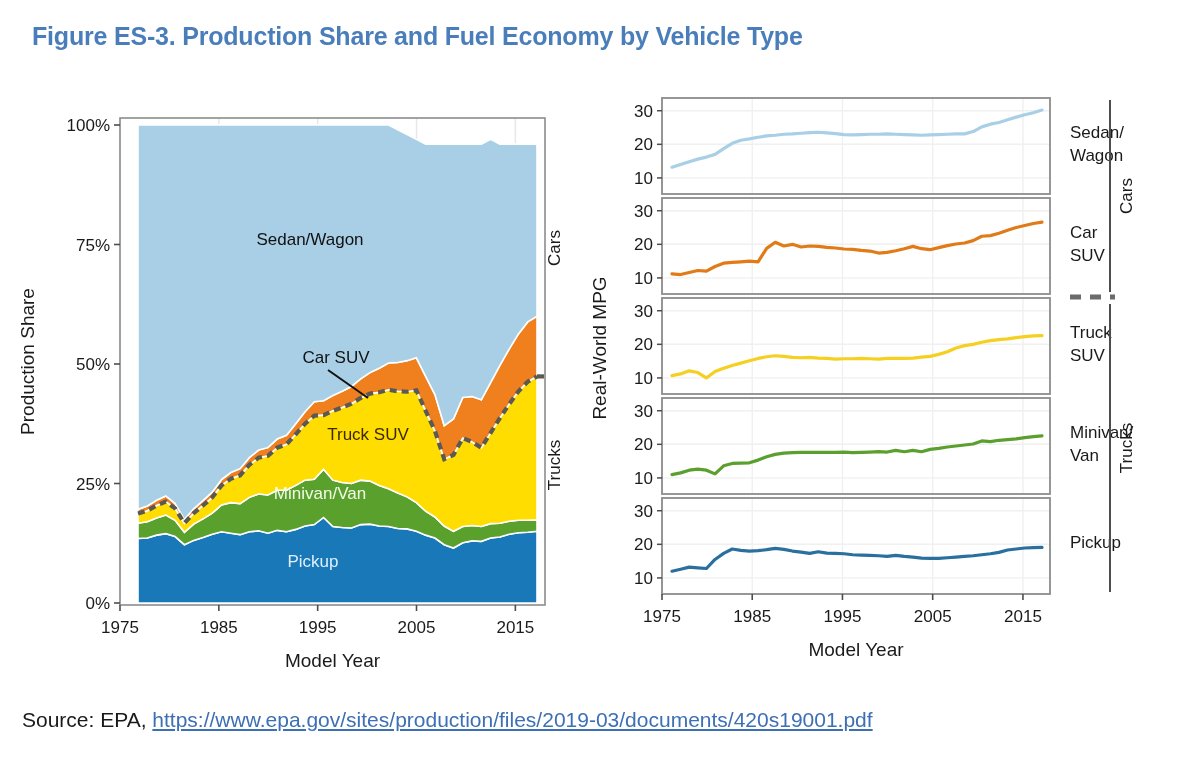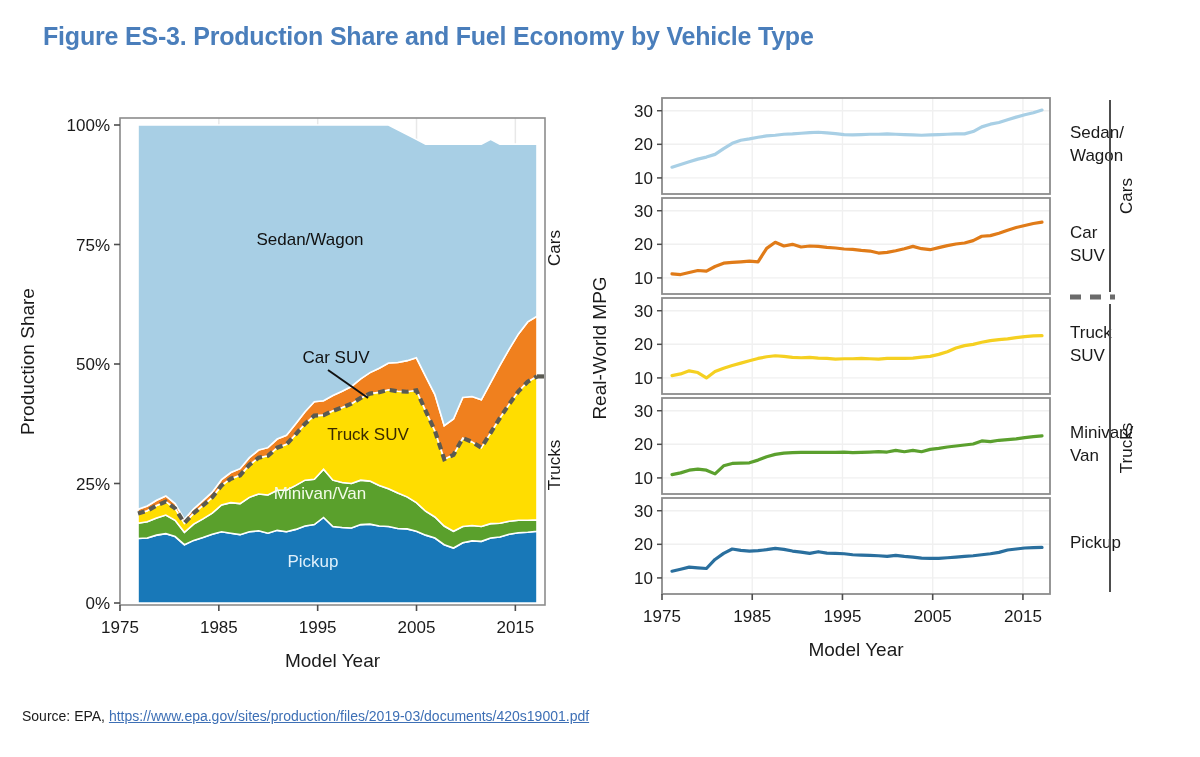--- a/index.html
+++ b/index.html
@@ -2,27 +2,27 @@
 <html><head>
 <meta charset="utf-8">
 <style>
   html,body{margin:0;padding:0;}
   body{
     width:1200px;height:757px;background:#ffffff;
     font-family:"Liberation Sans", sans-serif;
     overflow:hidden;position:relative;
   }
   #title{
-    position:absolute;left:43px;top:22px;
+    position:absolute;left:32px;top:22px;
     font-size:25px;font-weight:bold;color:#4a7ebb;
     letter-spacing:-0.2px;white-space:nowrap;
   }
   #source{
     position:absolute;left:22px;top:708px;
-    font-size:14px;color:#1a1a1a;white-space:nowrap;
+    font-size:21px;color:#1a1a1a;white-space:nowrap;
   }
   #source .url{color:#3d6fb5;text-decoration:underline;}
   .fig{position:absolute;}
   .axlabel{
     font-size:19px;fill:#1a1a1a;
     font-family:"Liberation Sans", sans-serif;
   }
   .tick{
     font-size:17px;fill:#1a1a1a;
     font-family:"Liberation Sans", sans-serif;

